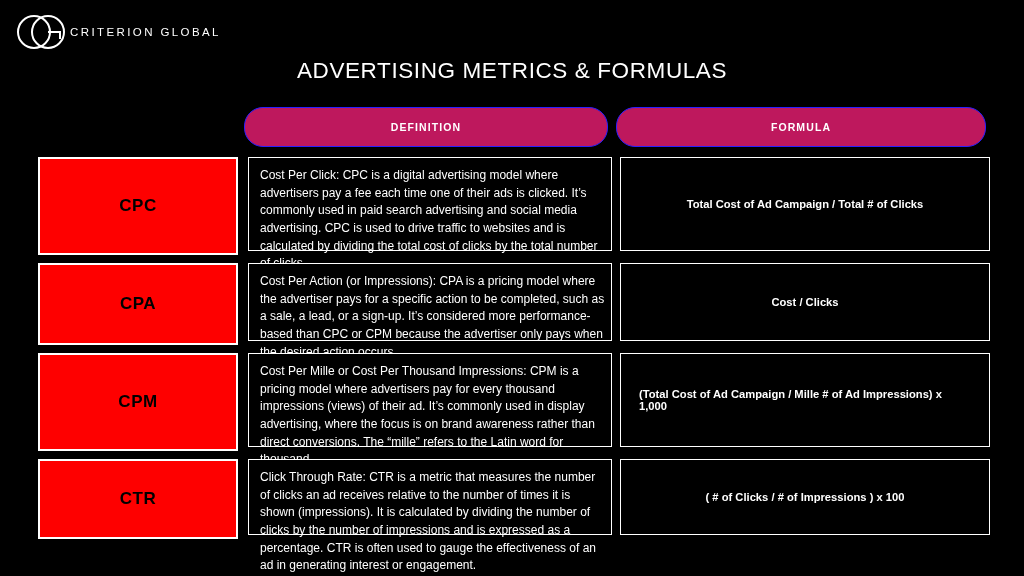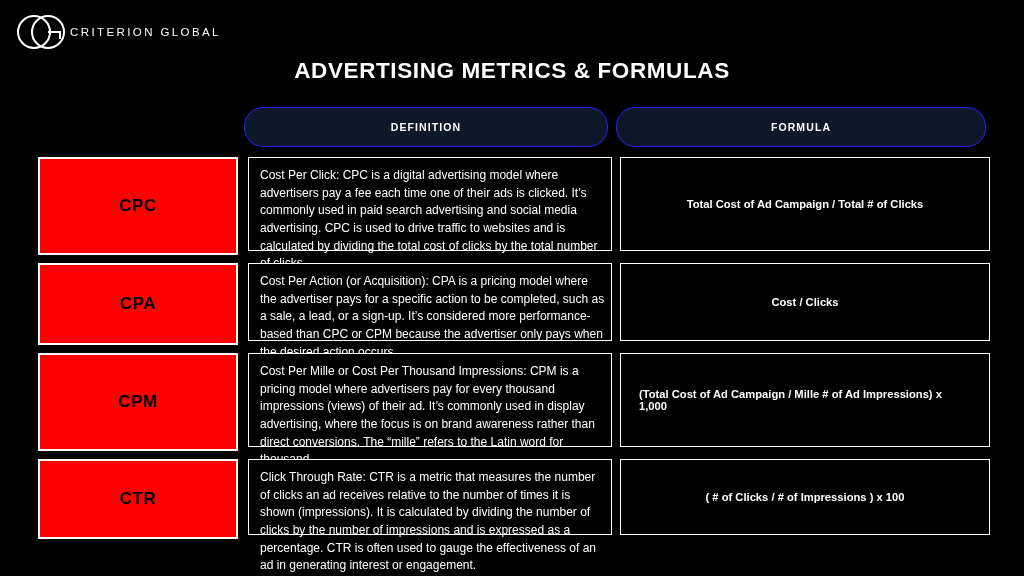--- a/index.html
+++ b/index.html
@@ -37,21 +37,21 @@
   }
 
   .page-title {
     position: absolute;
     top: 58px;
     left: 0;
     width: 100%;
     text-align: center;
     color: #ffffff;
     font-size: 22.5px;
-    font-weight: bold;
+    font-weight: normal;
     letter-spacing: 0.6px;
   }
 
   
   .table {
     position: absolute;
     left: 38px;
     top: 107px;
     width: 948px;
   }
@@ -71,21 +71,21 @@
   }
   .gap-b { width: 8px; flex: 0 0 8px; }
   .col-formula {
     width: 370px;
     flex: 0 0 370px;
   }
 
   .header-pill {
     height: 38px;
     border-radius: 19px;
-    background: #0f172a;
+    background: #be185d;
     color: #ffffff;
     display: flex;
     align-items: center;
     justify-content: center;
     font-size: 10.5px;
     font-weight: bold;
     letter-spacing: 1.1px;
     border: 1px solid #2a20ff;
   }
 
@@ -174,21 +174,21 @@
     <div class="col-metric metric-cell">CPC</div>
     <div class="gap-a"></div>
     <div class="col-def def-cell">Cost Per Click: CPC is a digital advertising model where advertisers pay a fee each time one of their ads is clicked. It’s commonly used in paid search advertising and social media advertising. CPC is used to drive traffic to websites and is calculated by dividing the total cost of clicks by the total number of clicks.</div>
     <div class="gap-b"></div>
     <div class="col-formula formula-cell">Total Cost of Ad Campaign / Total # of Clicks</div>
   </div>
 
   <div class="row r1">
     <div class="col-metric metric-cell">CPA</div>
     <div class="gap-a"></div>
-    <div class="col-def def-cell">Cost Per Action (or Acquisition): CPA is a pricing model where the advertiser pays for a specific action to be completed, such as a sale, a lead, or a sign-up. It’s considered more performance-based than CPC or CPM because the advertiser only pays when the desired action occurs.</div>
+    <div class="col-def def-cell">Cost Per Action (or Impressions): CPA is a pricing model where the advertiser pays for a specific action to be completed, such as a sale, a lead, or a sign-up. It’s considered more performance-based than CPC or CPM because the advertiser only pays when the desired action occurs.</div>
     <div class="gap-b"></div>
     <div class="col-formula formula-cell">Cost / Clicks</div>
   </div>
 
   <div class="row r2">
     <div class="col-metric metric-cell">CPM</div>
     <div class="gap-a"></div>
     <div class="col-def def-cell">Cost Per Mille or Cost Per Thousand Impressions: CPM is a pricing model where advertisers pay for every thousand impressions (views) of their ad. It’s commonly used in display advertising, where the focus is on brand awareness rather than direct conversions. The “mille” refers to the Latin word for thousand.</div>
     <div class="gap-b"></div>
     <div class="col-formula formula-cell">(Total Cost of Ad Campaign / Mille # of Ad Impressions) x 1,000</div>

